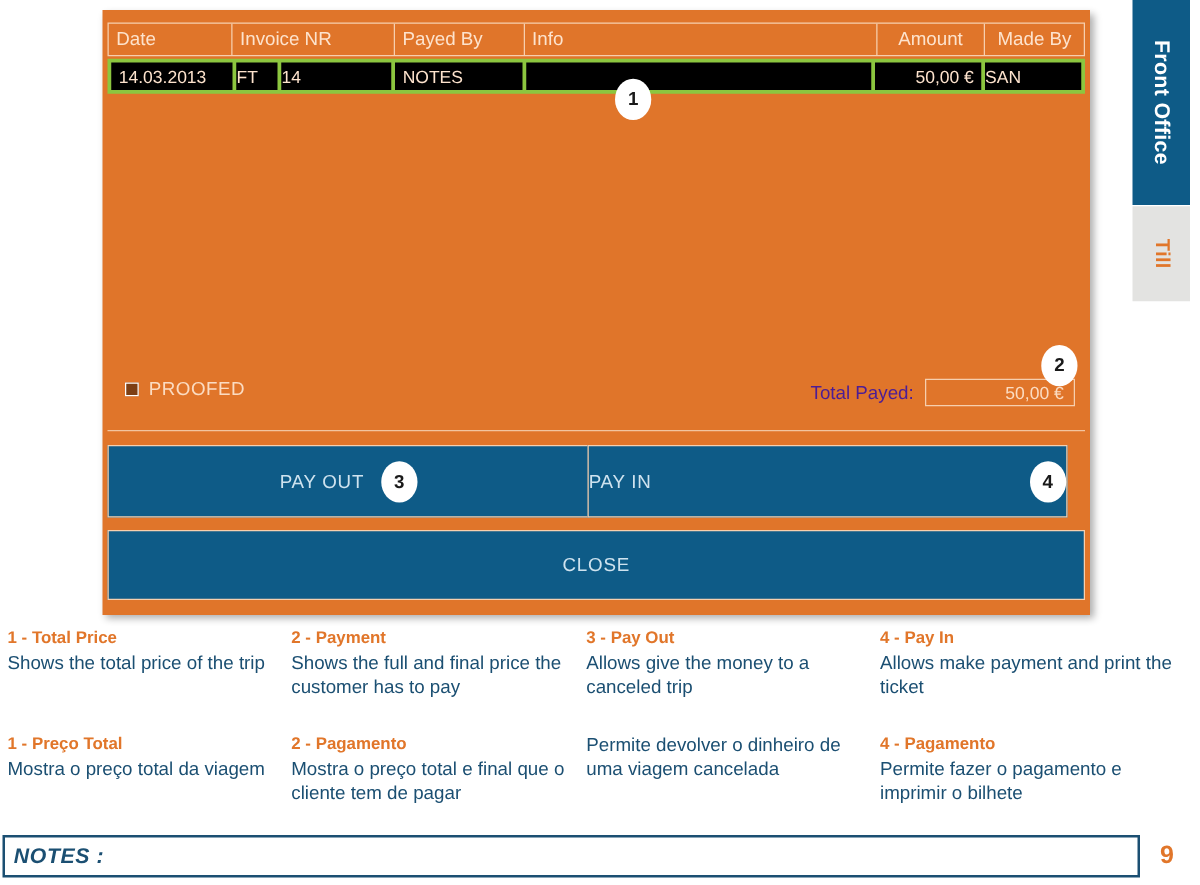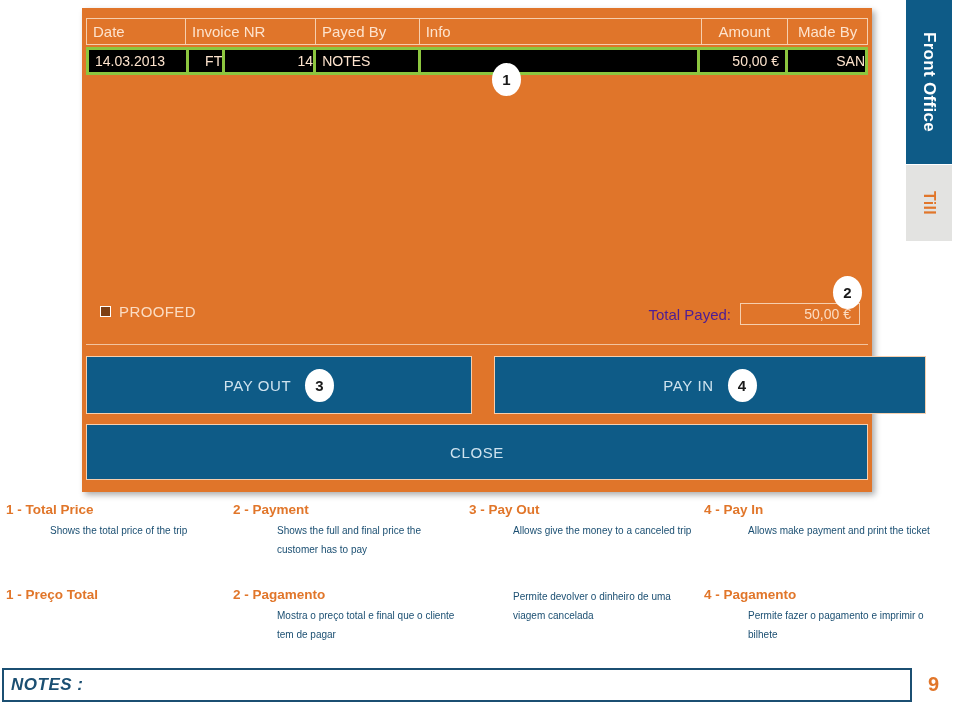--- a/index.html
+++ b/index.html
@@ -101,21 +101,21 @@
     background: #000000;
     color: #fde3cd;
     font-size: 14px;
     line-height: 22px;
     box-sizing: border-box;
     margin-right: 3px;
     padding: 0 6px;
     white-space: nowrap;
     overflow: hidden;
   }
-  .td.center { text-align: right; padding: 0; }
+  .td.center { text-align: left; padding: 0; }
   .td.right  { text-align: right; }
   .td:last-child { margin-right: 0; }
 
   
   .c-date   { width: 105px; }
   .c-type   { width: 36px; }
   .c-invnr  { width: 96px; }
   .c-payed  { width: 110px; }
   .c-info   { width: 300px; }
   .c-amount { width: 92px; }
@@ -191,21 +191,21 @@
     box-sizing: border-box;
     color: #cfe3ef;
     font-size: 15px;
     letter-spacing: .6px;
     display: flex;
     align-items: center;
     justify-content: center;
     gap: 14px;
   }
   #btn-pay-out { left: 4px;   top: 348px; width: 386px; height: 58px; }
-  #btn-pay-in  { left: 412px; top: 348px; width: 432px; height: 58px; }
+  #btn-pay-in  { left: 388px; top: 348px; width: 384px; height: 58px; justify-content: space-between; }
   #btn-close   { left: 4px;   top: 416px; width: 782px; height: 56px; }
 
   
   .badge {
     position: absolute;
     width: 29px;
     height: 33px;
     border-radius: 50%;
     background: #ffffff;
     color: #1a1a1a;
@@ -238,23 +238,22 @@
   .caption-col:nth-child(3) { width: 235px; }
   .caption-col:nth-child(4) { width: 248px; }
   .cap-title {
     color: #e1762a;
     font-size: 13.5px;
     font-weight: bold;
     margin-bottom: 4px;
   }
   .cap-text {
     color: #1b4f72;
-    font-size: 10px;
+    font-size: 15px;
     line-height: 19px;
-    margin-left: 44px;
   }
 
   
   #notes-box {
     position: absolute;
     left: 2px;
     top: 668px;
     width: 910px;
     height: 34px;
     border: 2px solid #1b4f72;
@@ -362,20 +361,21 @@
   </div>
   <div class="caption-col">
     <div class="cap-title">4 - Pay In</div>
     <div class="cap-text">Allows make payment and print the ticket</div>
   </div>
 </div>
 
 <div class="caption-block" id="captions-pt">
   <div class="caption-col">
     <div class="cap-title">1 - Preço Total</div>
+    <div class="cap-text">Mostra o preço total da viagem</div>
   </div>
   <div class="caption-col">
     <div class="cap-title">2 - Pagamento</div>
     <div class="cap-text">Mostra o preço total e final que o cliente tem de pagar</div>
   </div>
   <div class="caption-col">
     <div class="cap-text">Permite devolver o dinheiro de uma viagem cancelada</div>
   </div>
   <div class="caption-col">
     <div class="cap-title">4 - Pagamento</div>

